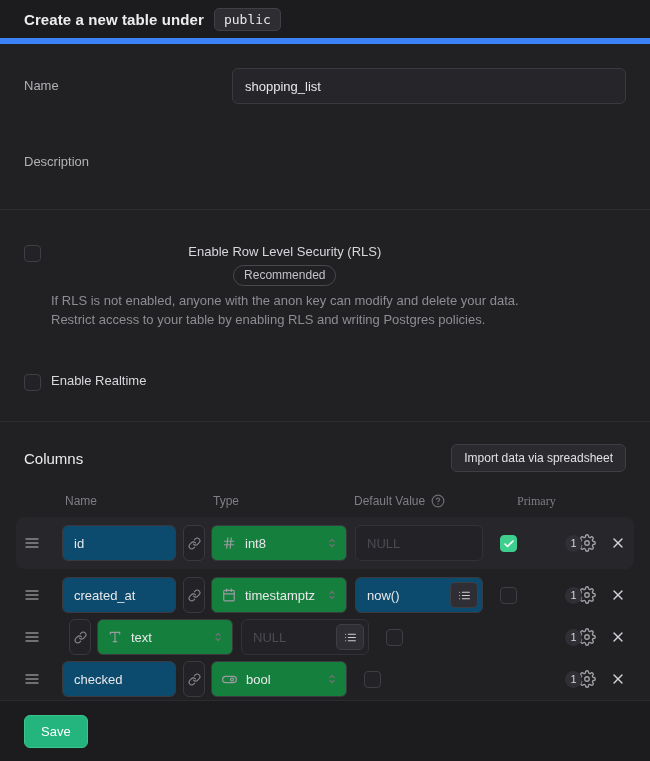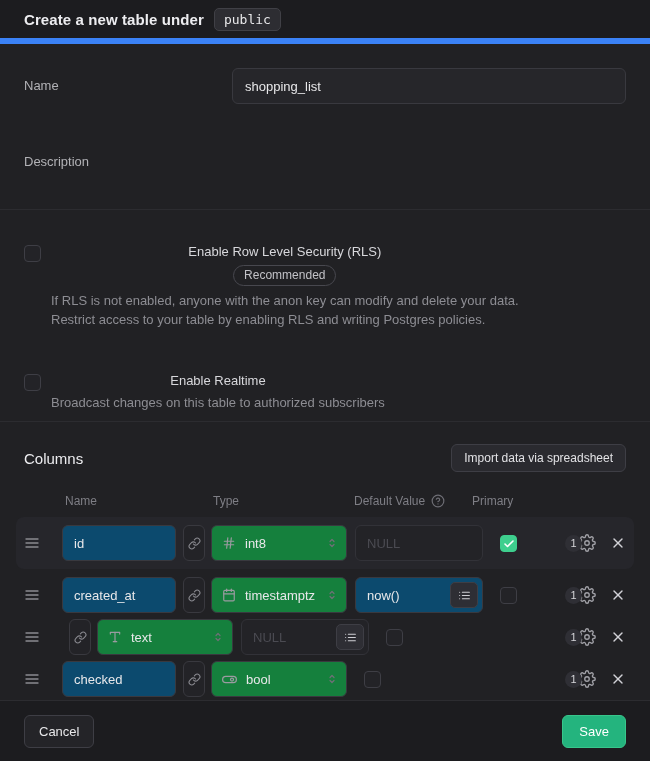--- a/index.html
+++ b/index.html
@@ -58,21 +58,21 @@
   .sec3 { height: 279px; border-top: 1px solid #2c2c30; padding: 22px 24px 0 24px; position: relative; }
   .col-head-line { display: flex; align-items: center; justify-content: space-between; }
   .columns-title { font-size: 15px; font-weight: 500; color: #ededf0; }
   .import-btn {
     background: #2a2a2f; border: 1px solid #3e3e45; border-radius: 6px;
     color: #e2e2e5; font-size: 12px; padding: 6px 12px; cursor: pointer;
     font-family: "Liberation Sans", sans-serif;
   }
   .grid-headers { position: relative; height: 14px; margin-top: 22px; font-size: 12px; color: #7e7e85; }
   .gh { position: absolute; top: 0; display: flex; align-items: center; gap: 6px; }
-  .gh-name { left: 41px; } .gh-type { left: 189px; } .gh-default { left: 330px; } .gh-primary { left: 448px; }
+  .gh-name { left: 41px; } .gh-type { left: 189px; } .gh-default { left: 330px; } .gh-primary { left: 493px; font-family: Liberation Serif, serif; }
   .help-icon { color: #6e6e75; }
 
   .col-row { display: flex; align-items: center; height: 36px; }
   .row-panel { background: #26262b; border-radius: 8px; padding: 8px; margin: 9px -8px 6px -8px; }
   .plain-rows .col-row { margin-top: 6px; }
   .drag-handle { width: 16px; color: #8a8a90; margin-right: 22px; cursor: grab; flex: 0 0 auto; }
   .cell-input {
     width: 114px; height: 36px; background: #0c4a6e; border: 1px solid #39393f;
     border-radius: 6px; color: #e8e8ea; font-size: 13px; padding: 0 11px;
     font-family: "Liberation Sans", sans-serif; outline: none; flex: 0 0 auto;
@@ -154,21 +154,20 @@
         <div>Restrict access to your table by enabling RLS and writing Postgres policies.</div>
       </div>
     </div>
   </div>
   <div class="toggle-block">
     <span class="checkbox"></span>
     <div>
       <div class="toggle-title-line">
         <span class="toggle-title">Enable Realtime</span>
       </div>
-      <div class="toggle-desc">Broadcast changes on this table to authorized subscribers</div>
     </div>
   </div>
 </div>
 
 <div class="sec3">
   <div class="col-head-line">
     <span class="columns-title">Columns</span>
     <button class="import-btn">Import data via spreadsheet</button>
   </div>
 
@@ -425,15 +424,14 @@
               <line x1="18" y1="6" x2="6" y2="18"></line>
               <line x1="6" y1="6" x2="18" y2="18"></line>
             </svg>
         </button>
       </span>
     </div>
   </div>
 </div>
 
 <div class="ftr">
-  <button class="cancel-btn">Cancel</button>
   <button class="save-btn">Save</button>
 </div>
 
 </body></html>

